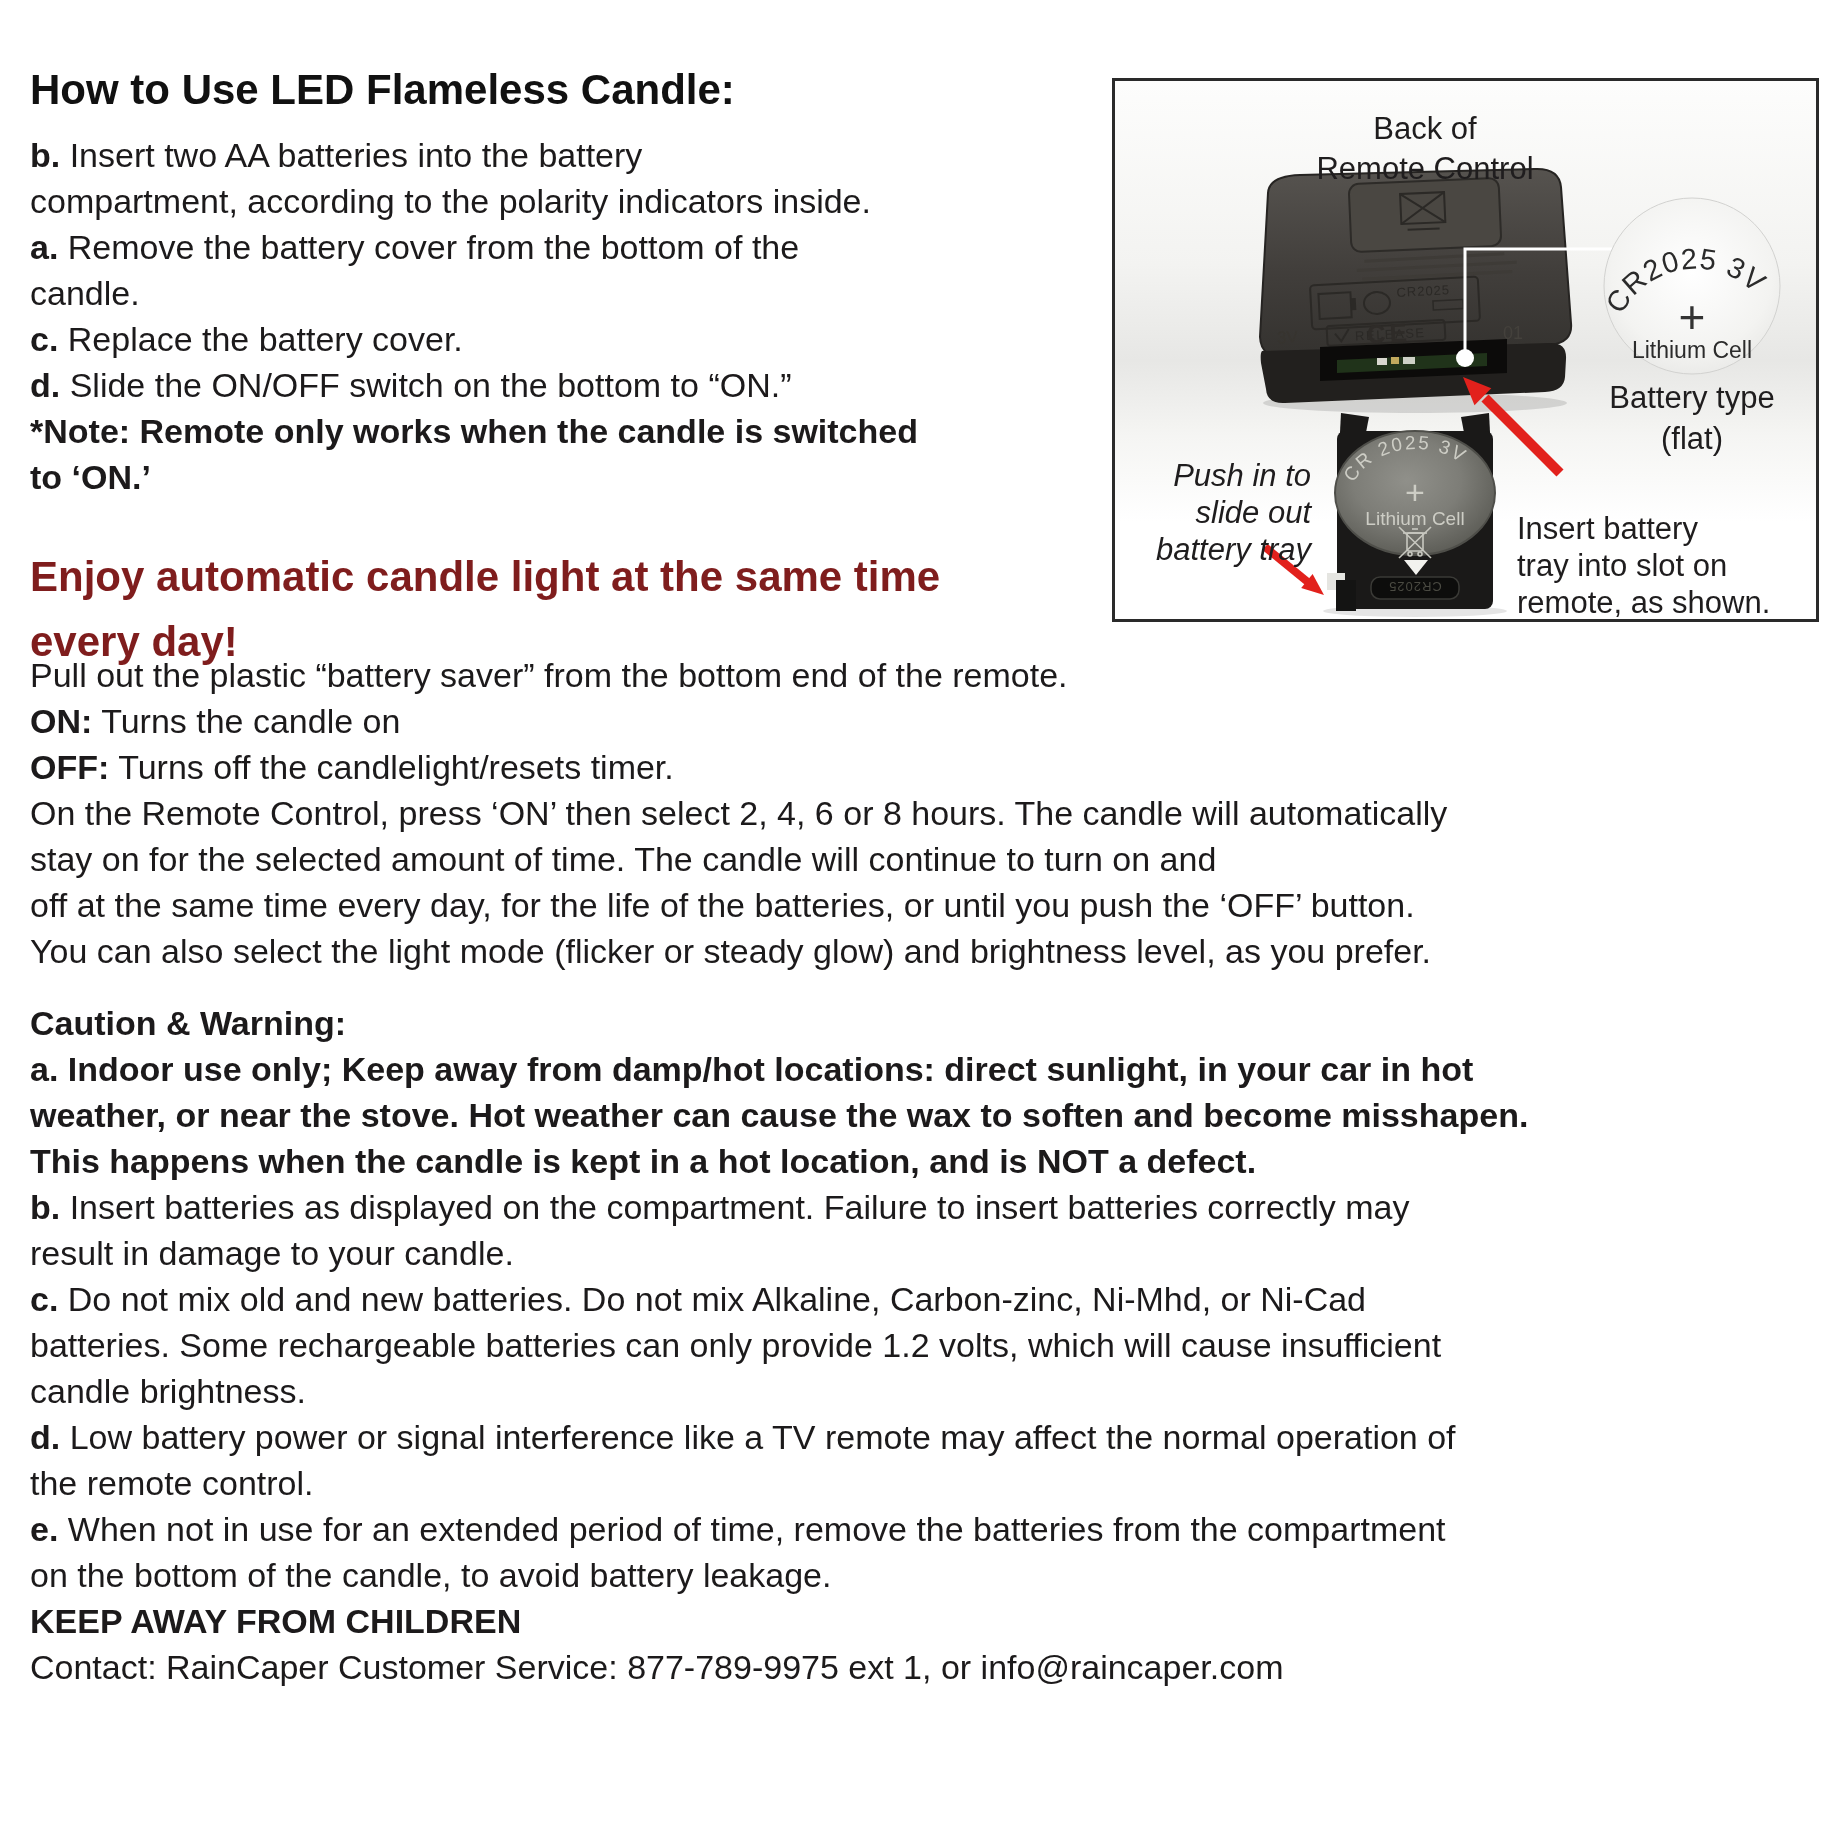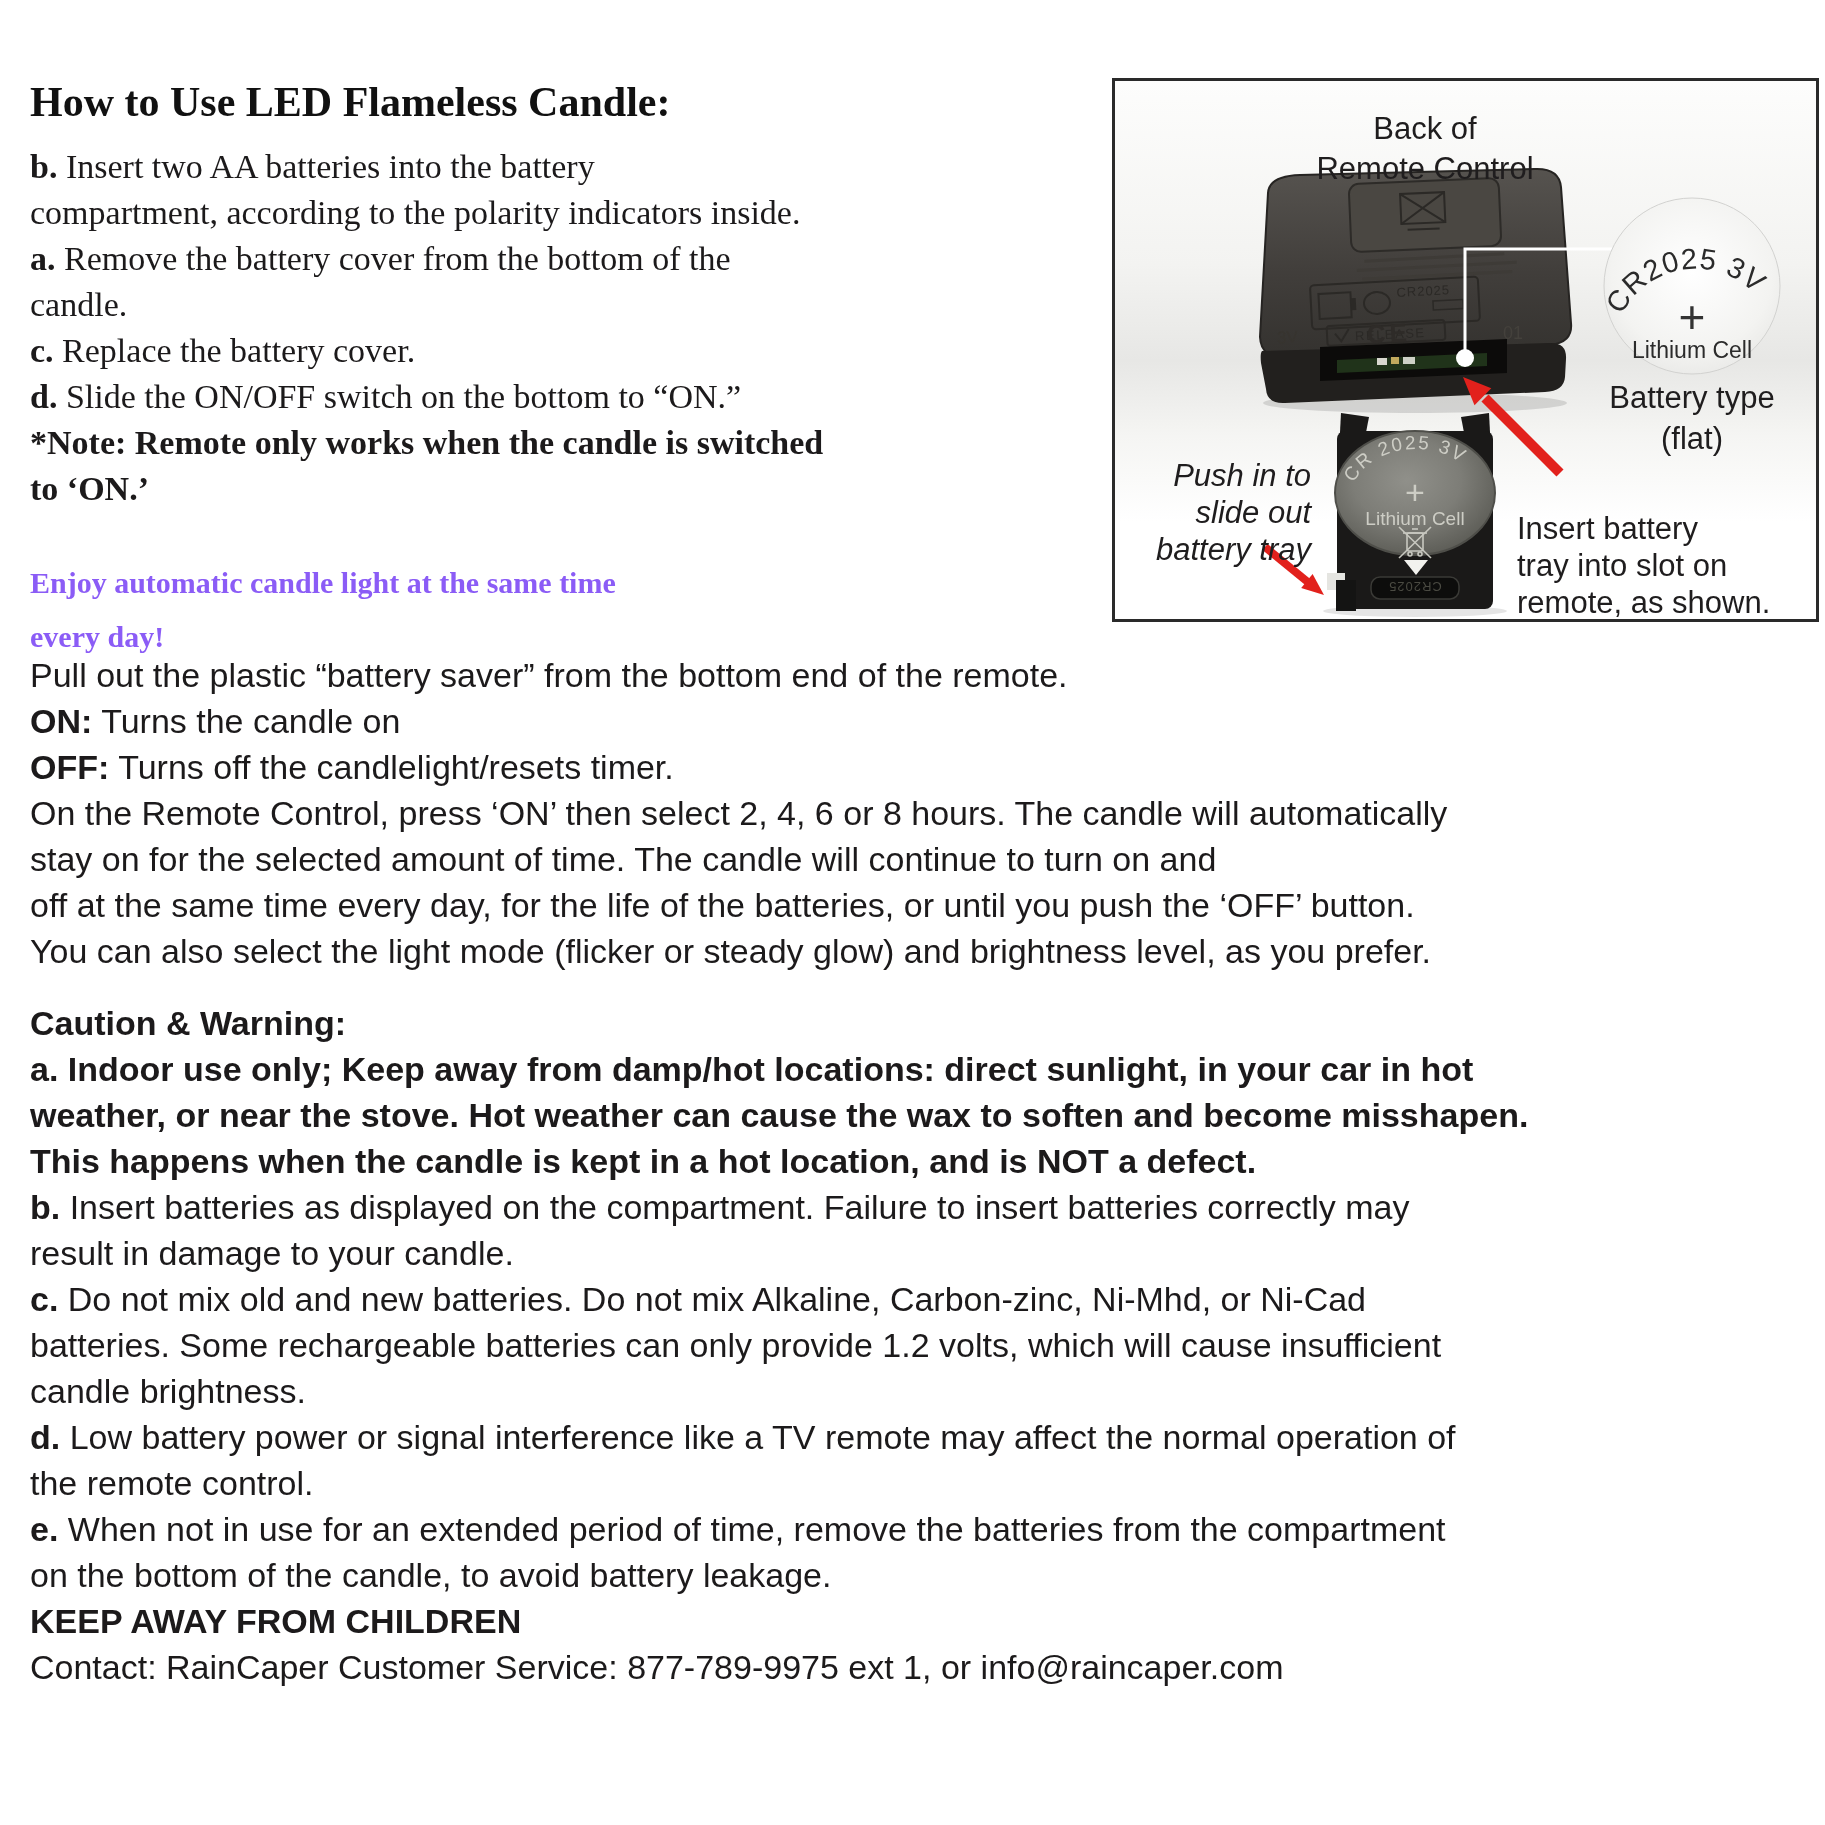--- a/index.html
+++ b/index.html
@@ -1,22 +1,22 @@
 <!DOCTYPE html>
 <html><head>
 <meta charset="utf-8">
 <style>
   html,body{margin:0;padding:0;background:#ffffff;}
   body{width:1825px;height:1825px;font-family:"Liberation Sans",sans-serif;color:#1c1a1b;}
   .page{position:relative;width:1825px;height:1825px;overflow:hidden;background:#fff;}
 
   
-  .col-left{position:absolute;left:30px;top:76px;width:1064px;font-family:Liberation Serif, serif;}
+  .col-left{position:absolute;left:30px;top:64px;width:1064px;}
   h1{font-size:42px;line-height:52px;font-weight:bold;margin:0 0 16px 0;color:#111;}
-  h2{font-size:30px;line-height:54px;font-weight:bold;margin:44px 0 0 0;color:#8b5cf6;white-space:pre-line;}
+  h2{font-size:42px;line-height:65px;font-weight:bold;margin:44px 0 0 0;color:#7f1d1d;white-space:pre-line;}
   .line{font-size:34px;line-height:46px;margin:0;white-space:pre-line;}
   .bold{font-weight:bold;}
   .flow{position:absolute;left:30px;top:652px;width:1792px;}
   .mt26{margin-top:26px;}
   .mt36{margin-top:36px;}
 
   
   .diagram-box{position:absolute;left:1112px;top:78px;width:701px;height:538px;
     border:3px solid #2a2a2a;box-sizing:content-box;
     background:linear-gradient(180deg,#fdfdfc 0%,#f3f3f1 34%,#e7e7e5 52%,#f5f5f3 66%,#ffffff 82%,#ffffff 100%);}

